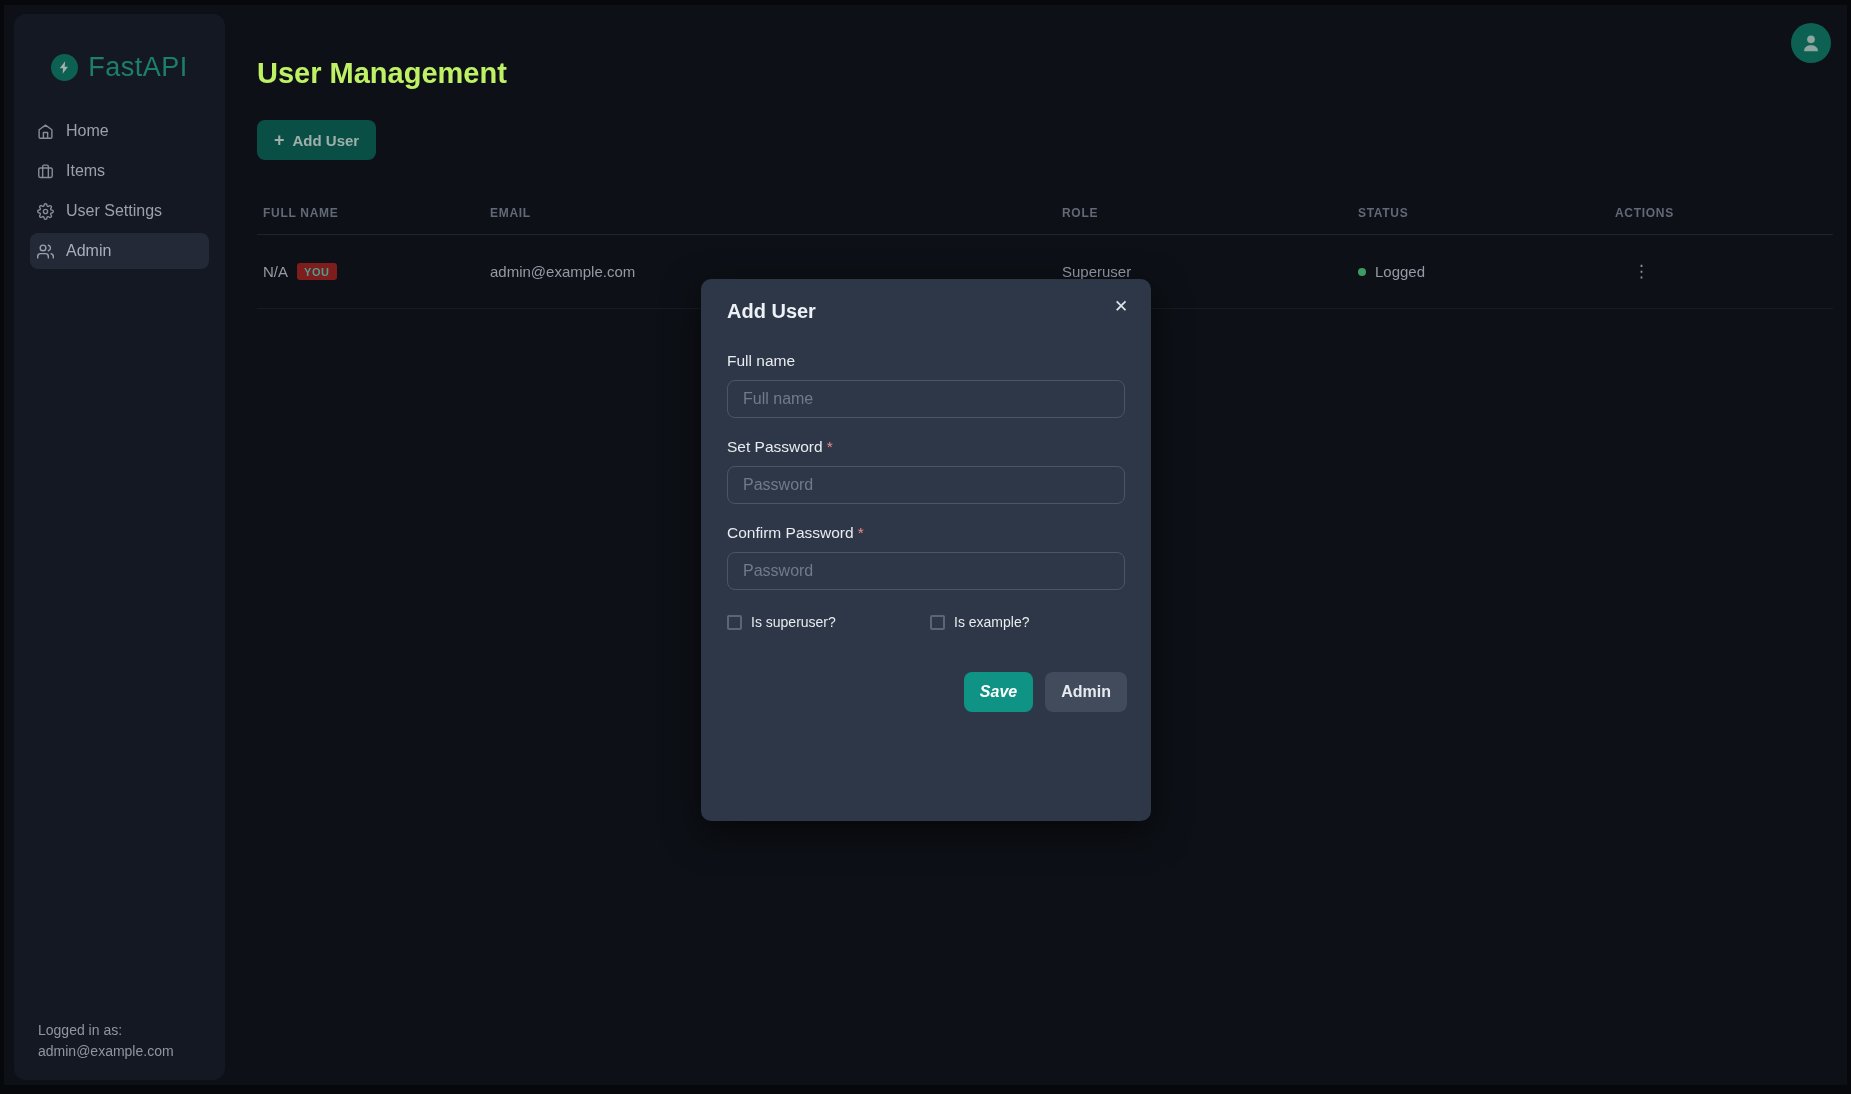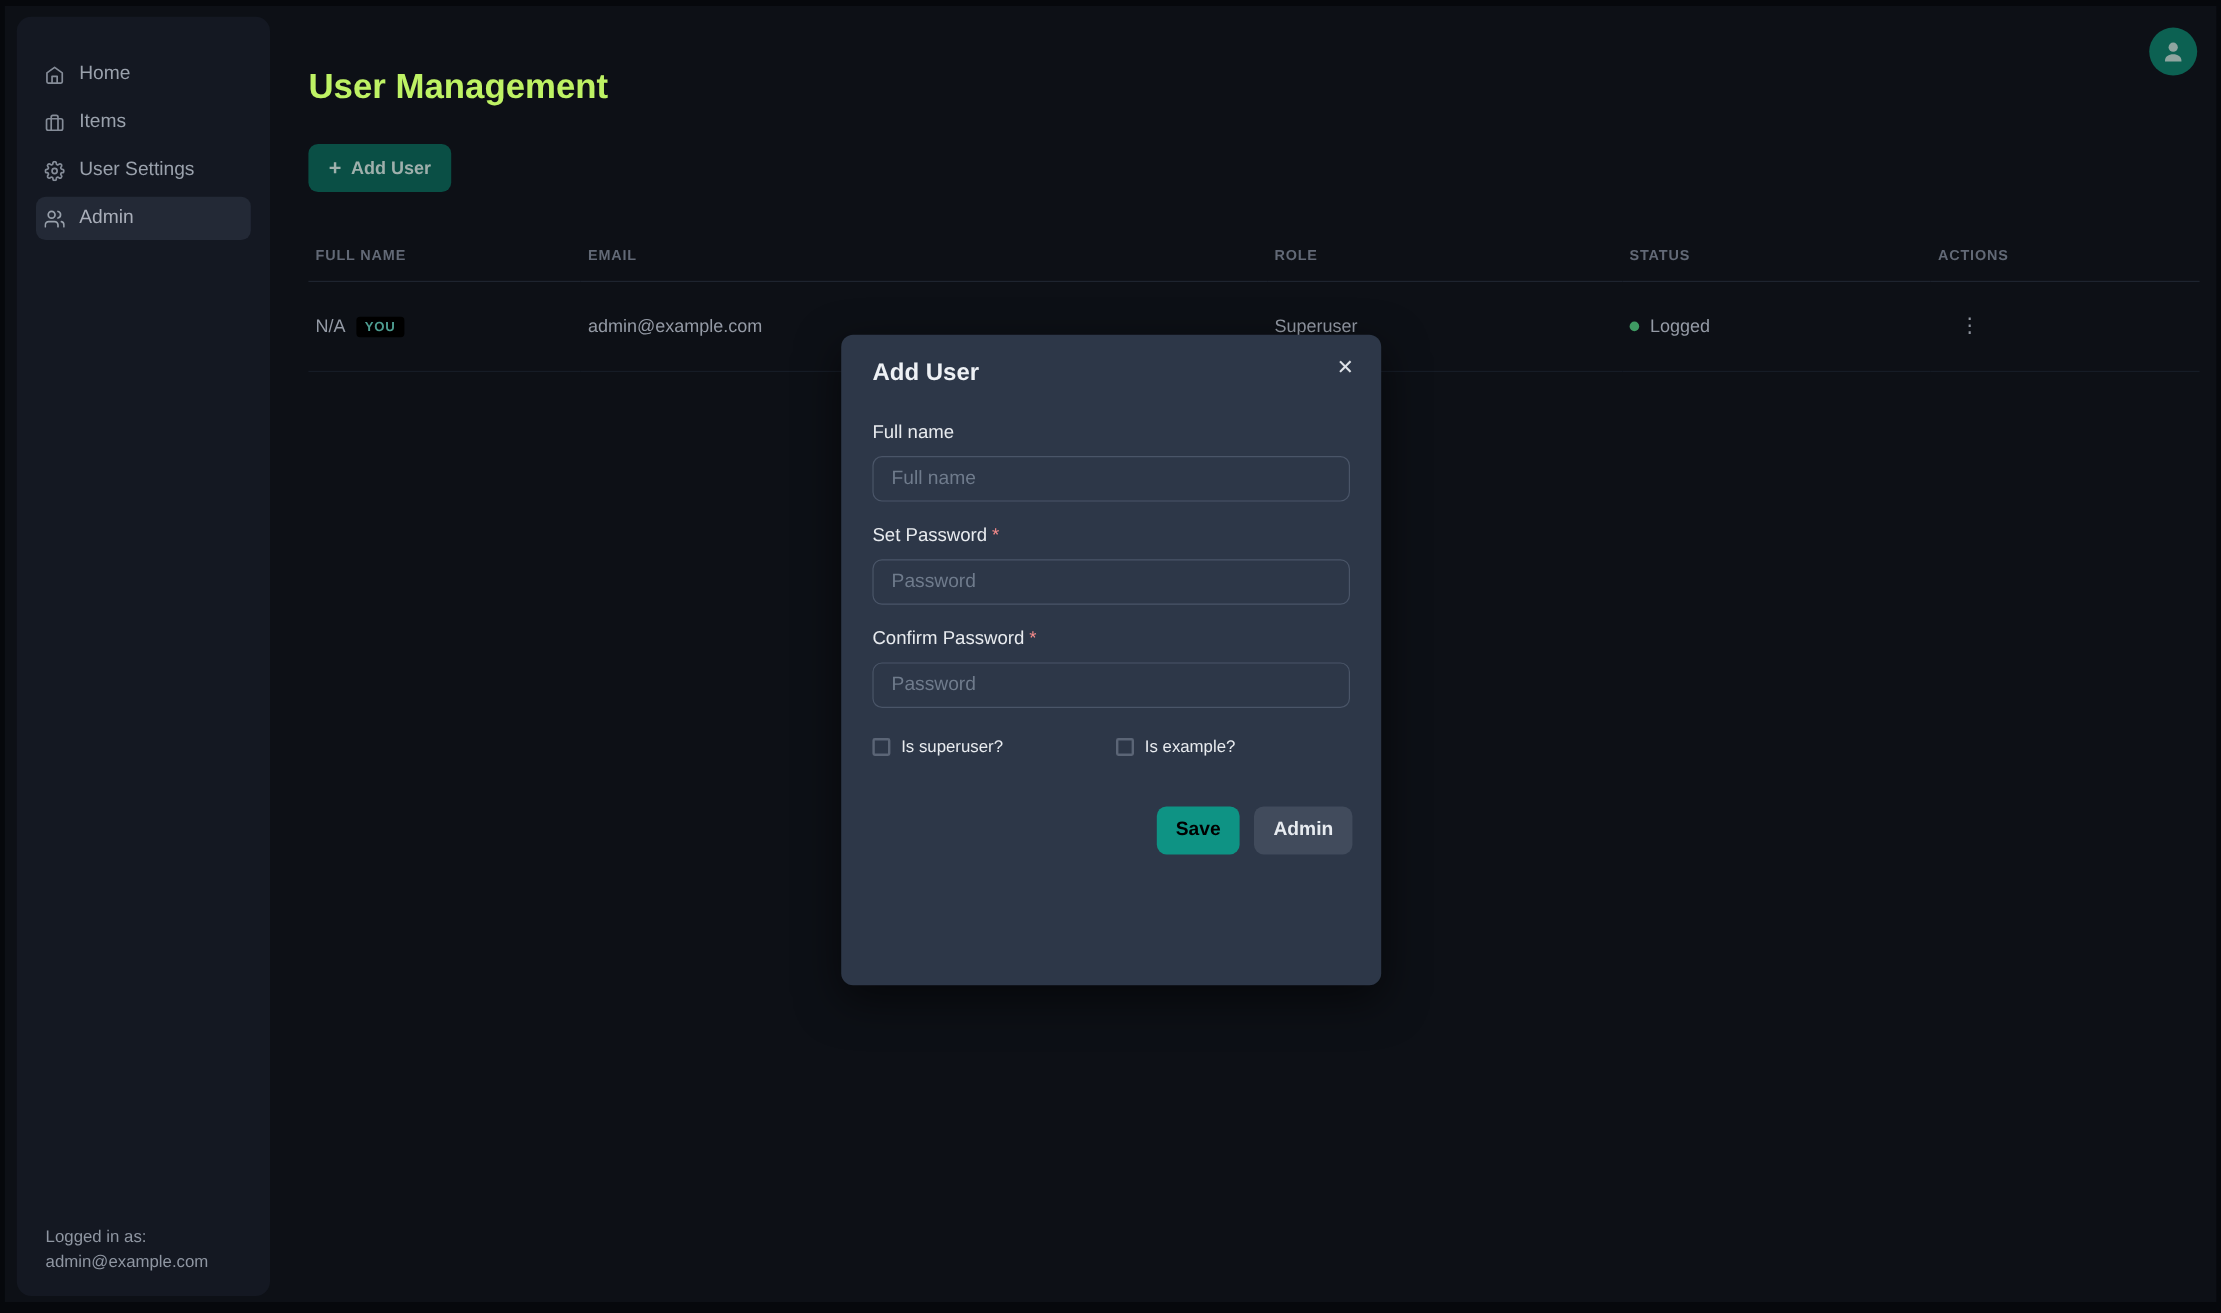--- a/index.html
+++ b/index.html
@@ -60,21 +60,21 @@
     text-align:left; font-size:12px; font-weight:700; letter-spacing:0.7px;
     color:#626976; padding:22px 6px 14px 6px; border-bottom:1px solid #1e242f;
     text-transform:uppercase; white-space:nowrap;
   }
   table.users td {
     padding:28px 6px; font-size:15px; color:#949aa5;
     border-bottom:1px solid #161c26; white-space:nowrap;
   }
   .you-badge {
     display:inline-block; margin-left:9px; padding:3px 7px 2px; border-radius:3px;
-    background:#000000; color:#4d9c90; font-size:11px; font-weight:700; letter-spacing:0.6px;
+    background:#7f1d1d; color:#4d9c90; font-size:11px; font-weight:700; letter-spacing:0.6px;
     vertical-align:1px;
   }
   .status-cell { display:flex; align-items:center; gap:9px; }
   .status-dot { width:8px; height:8px; border-radius:50%; background:#3f9b63; flex:0 0 auto; }
   .kebab { margin-left:18px; font-size:17px; color:#8b919b; cursor:pointer; letter-spacing:0;
     background:none; border:none; font-family:inherit; line-height:1; }
 
   .avatar-btn {
     position:absolute; top:18px; right:16px; width:40px; height:40px; border-radius:50%;
     background:#0c6152; border:none; cursor:pointer;
@@ -111,29 +111,37 @@
   .checkbox-group { display:flex; align-items:center; gap:9px; cursor:pointer; }
   .checkbox-group.first { width:203px; }
   .checkbox-box {
     width:15px; height:15px; border:2px solid #5b6576; border-radius:2px; flex:0 0 auto;
     background:transparent;
   }
   .checkbox-label { font-size:14px; color:#e8ebef; }
   .modal-footer { display:flex; justify-content:flex-end; gap:12px; padding:42px 24px 0; }
   .btn { height:40px; border:none; border-radius:8px; font-family:inherit;
     font-size:16px; font-weight:700; padding:0 16px; cursor:pointer; }
-  .btn-save { background:#0e9384; color:#000000; }
+  .btn-save { background:#0e9384; color:#ffffff;font-style:italic; }
   .btn-cancel { background:#414b5c; color:#e7ebf0; }
 </style>
 </head>
 <body>
 
 <div class="screen">
 
   <aside class="sidebar">
+    <div class="logo-row">
+      <span class="logo-circle">
+        <svg viewBox="0 0 24 24">
+            <path d="M13 2 L4.5 13.2 h5.2 L9 22 l8.6-11.2 h-5.3 Z"></path>
+          </svg>
+      </span>
+      <span class="logo-text">FastAPI</span>
+    </div>
 
     <nav class="nav">
       <div class="nav-item">
         <svg viewBox="0 0 24 24">
             <path d="M3 9.5 12 3l9 6.5V20a1.5 1.5 0 0 1-1.5 1.5h-15A1.5 1.5 0 0 1 3 20Z"></path>
             <path d="M9 21.5v-8h6v8"></path>
           </svg>
         <span>Home</span>
       </div>
       <div class="nav-item">

